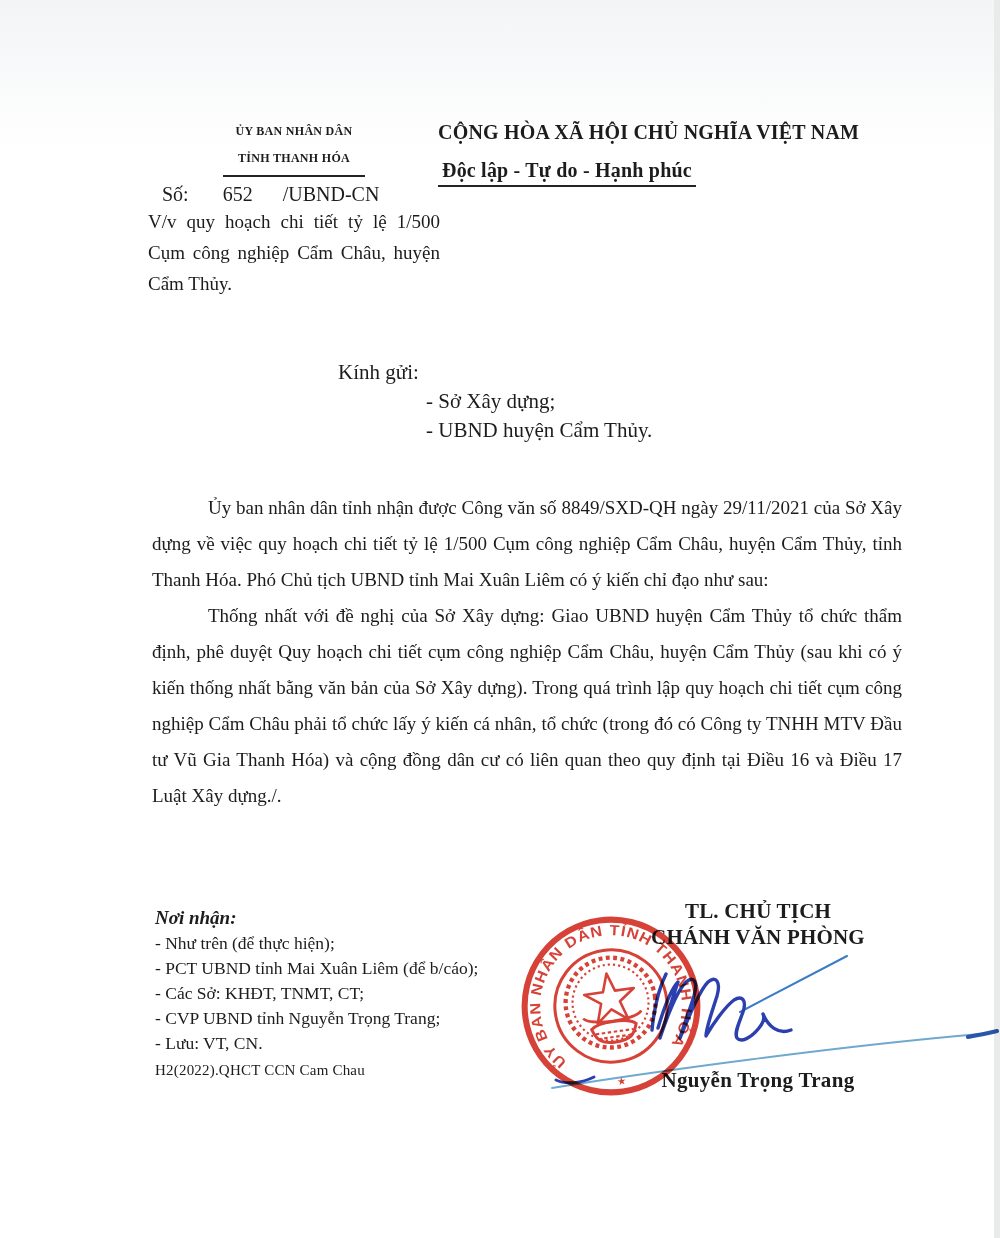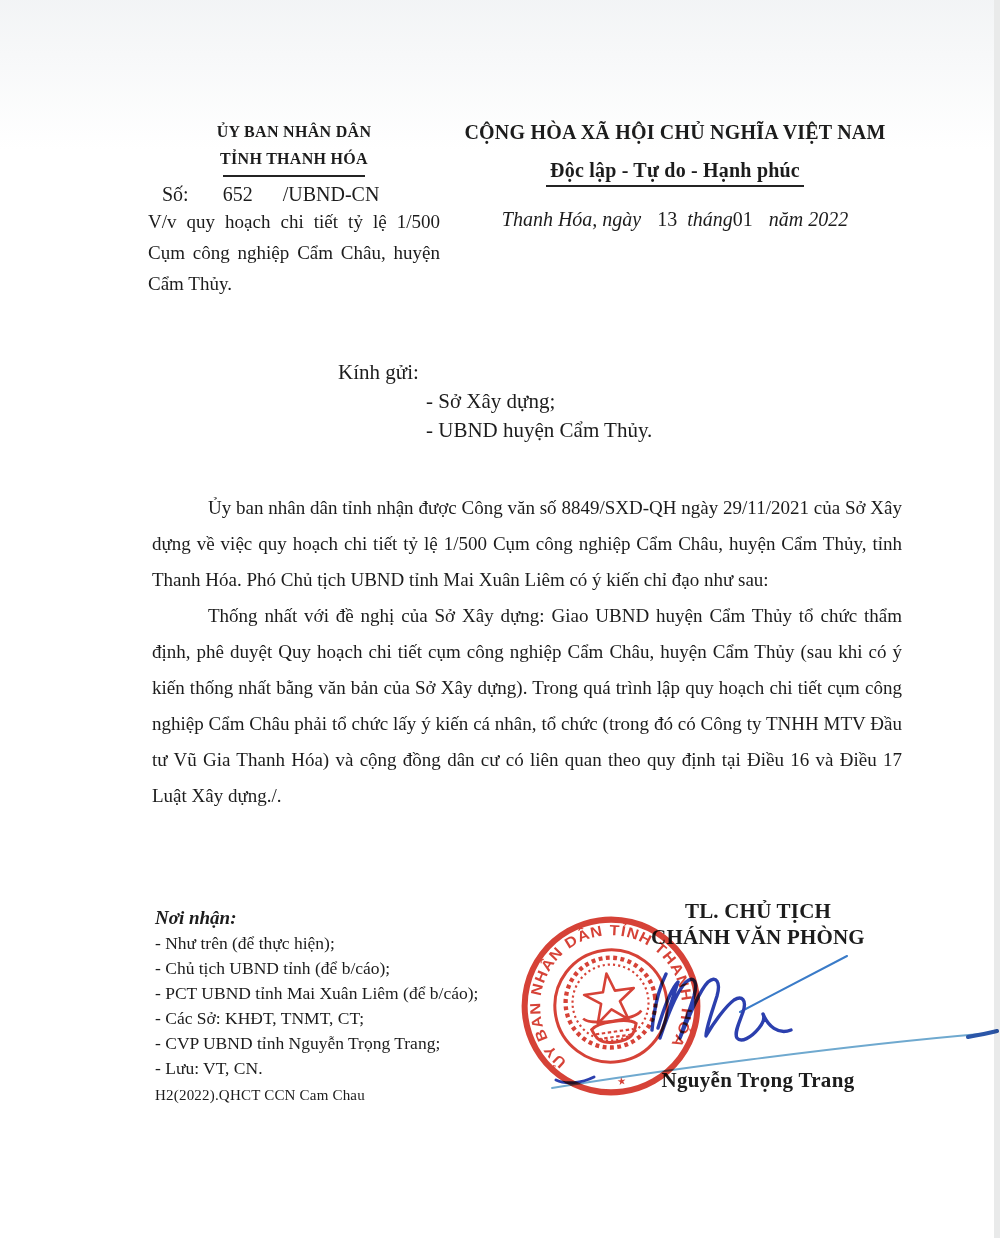--- a/index.html
+++ b/index.html
@@ -14,27 +14,27 @@
     background:linear-gradient(180deg, rgba(232,235,238,0.55), rgba(255,255,255,0));
     pointer-events:none;
   }
   .scan-edge {
     position:absolute; right:0; top:0; width:6px; height:100%;
     background:#e9eaea; pointer-events:none;
   }
 
   
   .hdr-left { position:absolute; left:148px; top:118px; width:292px; text-align:center; }
-  .org-line { font-weight:bold; font-size:16px; line-height:27px; letter-spacing:0.3px; }
+  .org-line { font-weight:bold; font-size:12px; line-height:27px; letter-spacing:0.3px; }
   .org-rule { width:142px; height:2px; background:#242424; margin:3px auto 0; }
   .doc-number { margin-top:6px; font-size:20px; text-align:left; padding-left:14px; }
   .doc-number .num { margin:0 30px 0 34px; }
   .subject { font-size:19px; line-height:31px; text-align:justify; text-align-last:left; }
 
-  .hdr-right { position:absolute; left:438px; top:120px; width:474px; text-align:center; }
+  .hdr-right { position:absolute; left:438px; top:120px; width:474px; text-align:left; }
   .nat-title { font-weight:bold; font-size:20px; line-height:25px; white-space:nowrap; letter-spacing:0.2px; }
   .nat-motto { display:inline-block; font-weight:bold; font-size:20px; margin-top:14px;
                padding:0 4px 3px; border-bottom:2px solid #242424; letter-spacing:0.2px; }
   .dateline { margin-top:21px; font-style:italic; font-size:20px; }
   .dateline .up { font-style:normal; }
   .dateline .gap-s { display:inline-block; width:10px; }
   .dateline .gap-m { display:inline-block; width:16px; }
 
   
   .recipients { position:absolute; left:338px; top:358px; font-size:21px; line-height:29px; }
@@ -72,42 +72,38 @@
   <div class="org-rule"></div>
   <div class="doc-number">
     <span>Số:</span><span class="num">652</span><span>/UBND-CN</span>
   </div>
   <div class="subject">V/v quy hoạch chi tiết tỷ lệ 1/500 Cụm công nghiệp Cẩm Châu, huyện Cẩm Thủy.</div>
 </div>
 
 <div class="hdr-right">
   <div class="nat-title">CỘNG HÒA XÃ HỘI CHỦ NGHĨA VIỆT NAM</div>
   <div><span class="nat-motto">Độc lập - Tự do - Hạnh phúc</span></div>
-  <div class="dateline">
-    <span>Thanh Hóa, ngày</span><span class="gap-m"></span><span class="up">13</span><span class="gap-s"></span><span>tháng</span><span class="up">01</span><span class="gap-m"></span><span>năm</span>&nbsp;<span>2022</span>
-  </div>
 </div>
 
 <div class="recipients">
   <div>Kính gửi:</div>
   <div class="items">
     <div>- Sở Xây dựng;</div>
     <div>- UBND huyện Cẩm Thủy.</div>
   </div>
 </div>
 
 <div class="body-text">
   <p>Ủy ban nhân dân tỉnh nhận được Công văn số 8849/SXD-QH ngày 29/11/2021 của Sở Xây dựng về việc quy hoạch chi tiết tỷ lệ 1/500 Cụm công nghiệp Cẩm Châu, huyện Cẩm Thủy, tỉnh Thanh Hóa. Phó Chủ tịch UBND tỉnh Mai Xuân Liêm có ý kiến chỉ đạo như sau:</p>
   <p>Thống nhất với đề nghị của Sở Xây dựng: Giao UBND huyện Cẩm Thủy tổ chức thẩm định, phê duyệt Quy hoạch chi tiết cụm công nghiệp Cẩm Châu, huyện Cẩm Thủy (sau khi có ý kiến thống nhất bằng văn bản của Sở Xây dựng). Trong quá trình lập quy hoạch chi tiết cụm công nghiệp Cẩm Châu phải tổ chức lấy ý kiến cá nhân, tổ chức (trong đó có Công ty TNHH MTV Đầu tư Vũ Gia Thanh Hóa) và cộng đồng dân cư có liên quan theo quy định tại Điều 16 và Điều 17 Luật Xây dựng./.</p>
 </div>
 
 <div class="noi-nhan">
   <div class="label">Nơi nhận:</div>
   <div>- Như trên (để thực hiện);</div>
-  <div>- Chủ tịch UBND tỉnh (để b/cáo);</div>
   <div>- PCT UBND tỉnh Mai Xuân Liêm (để b/cáo);</div>
   <div>- Các Sở: KHĐT, TNMT, CT;</div>
   <div>- CVP UBND tỉnh Nguyễn Trọng Trang;</div>
   <div>- Lưu: VT, CN.</div>
   <div class="file-code">H2(2022).QHCT CCN Cam Chau</div>
 </div>
 
 <div class="sig-block">
   <div class="sig-title">TL. CHỦ TỊCH</div>
   <div class="sig-title">CHÁNH VĂN PHÒNG</div>

